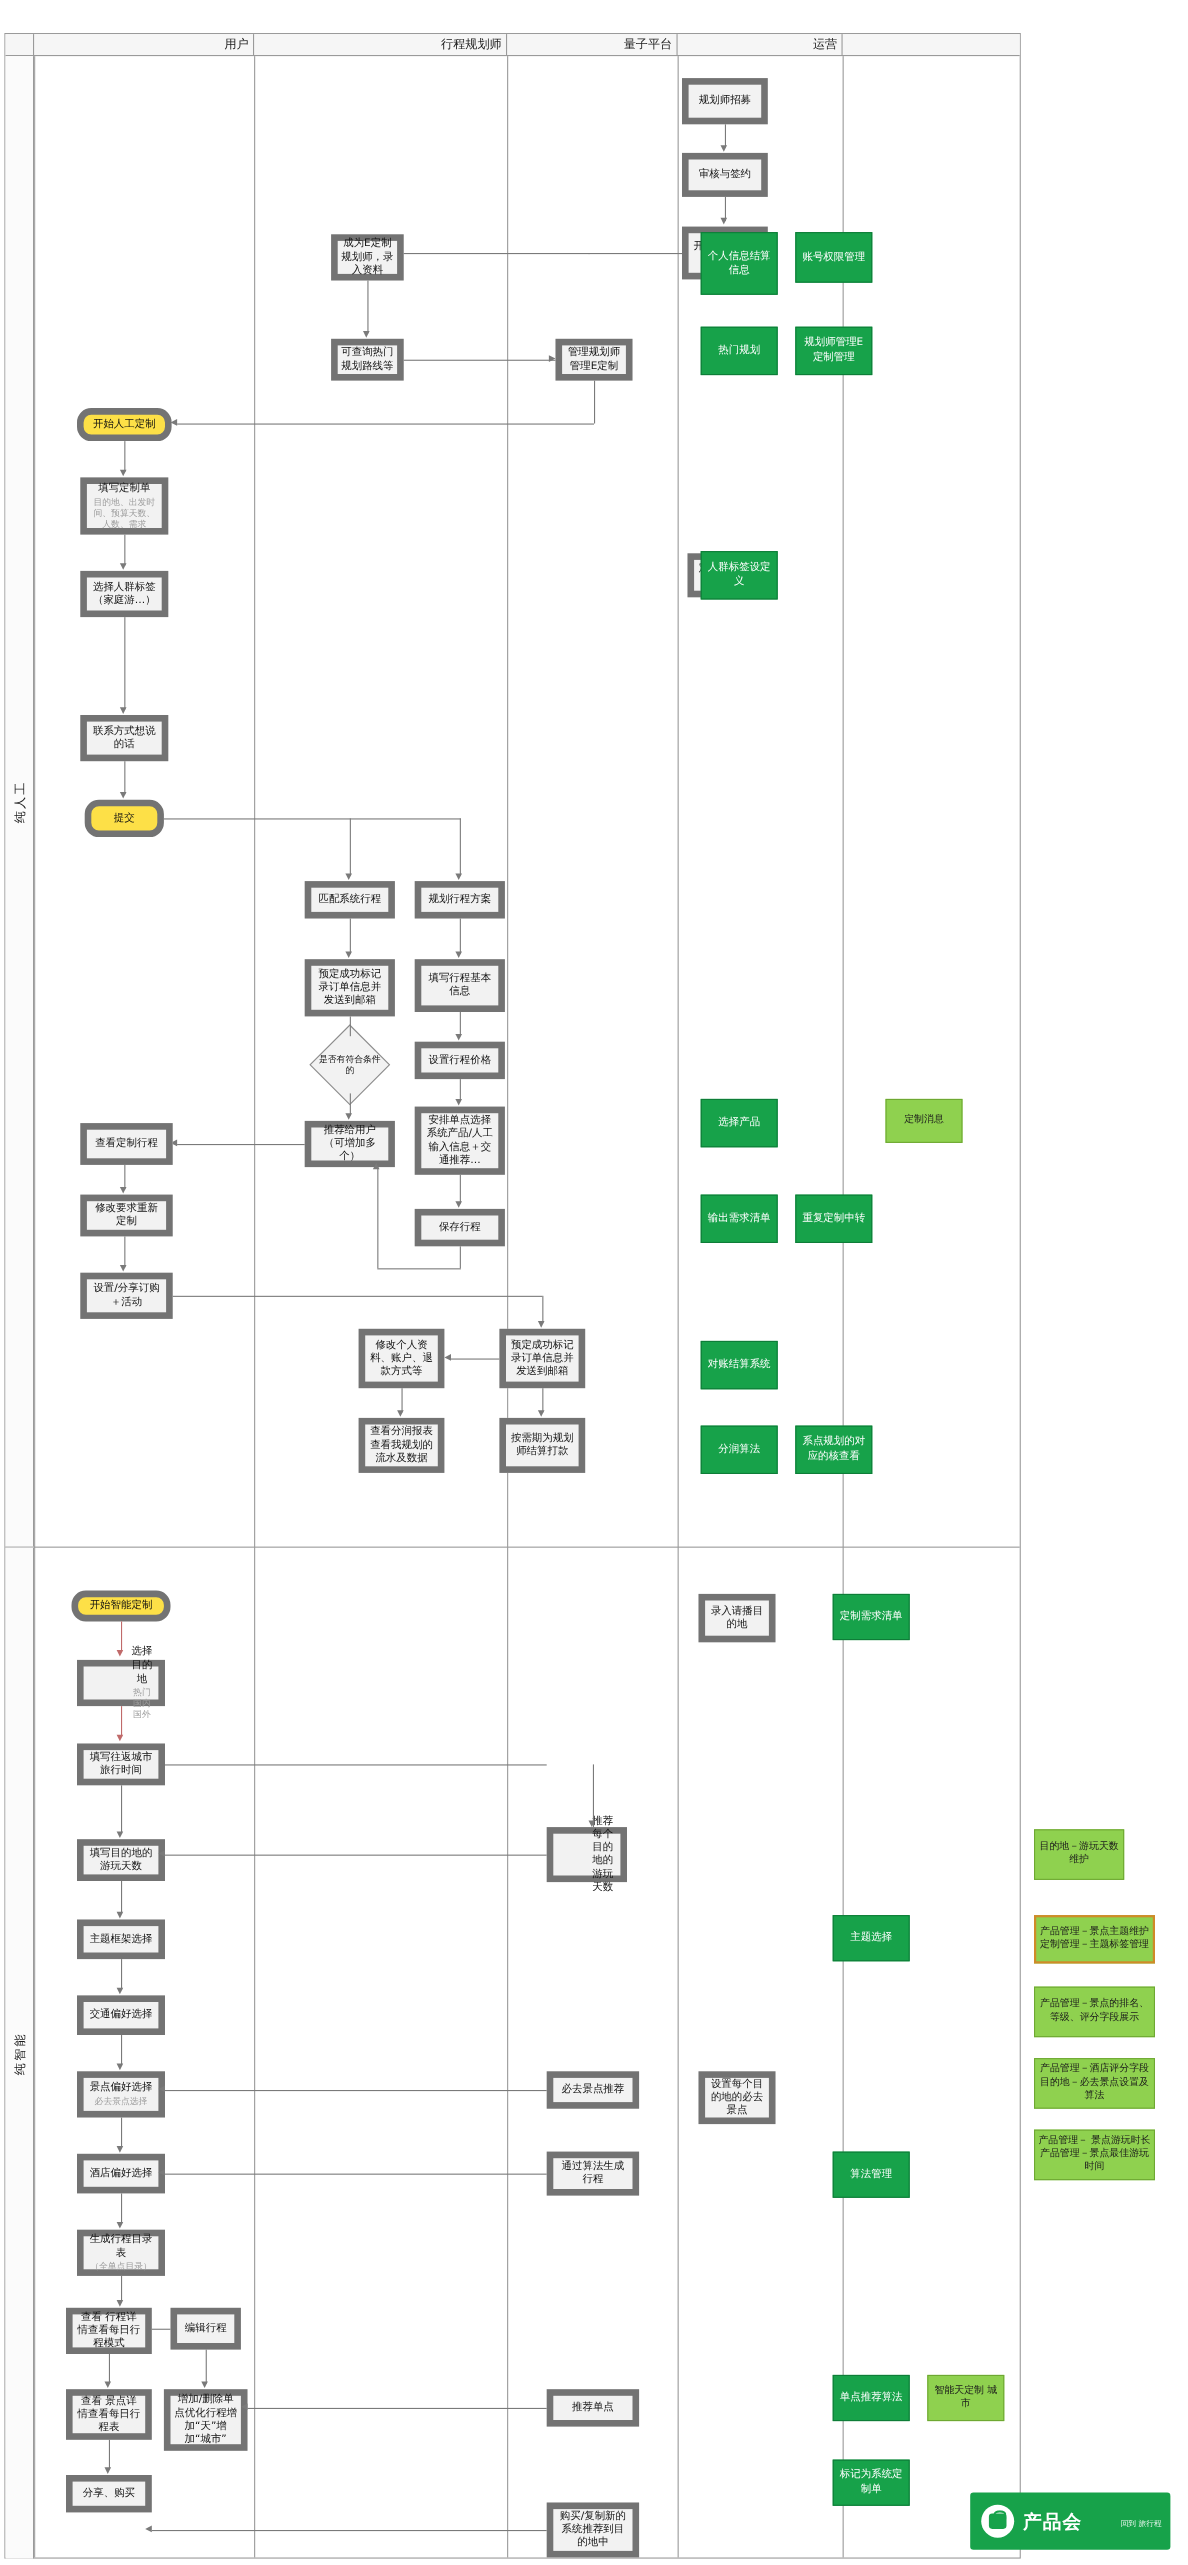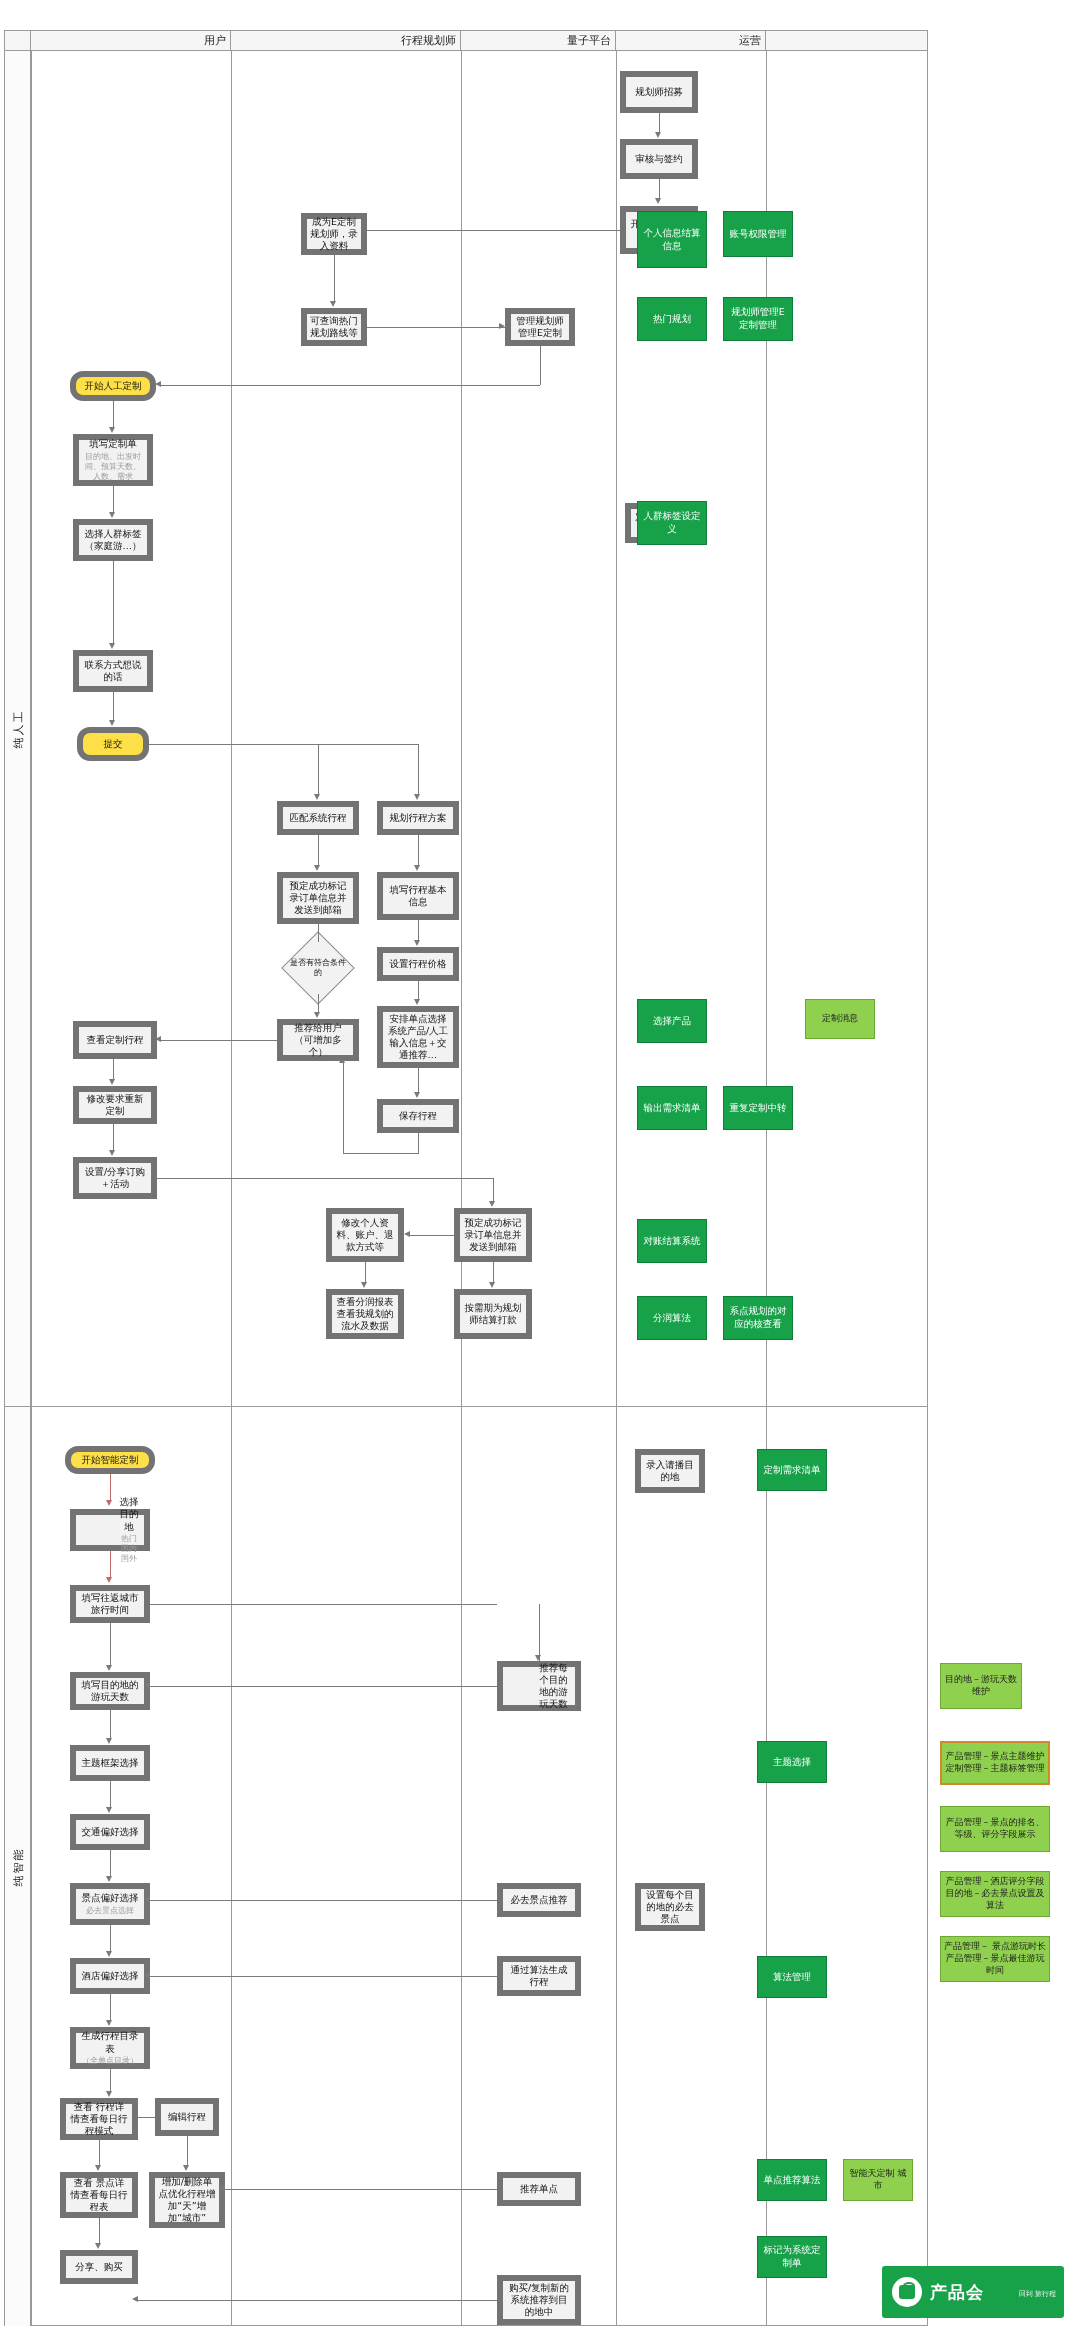--- a/index.html
+++ b/index.html
@@ -340,21 +340,21 @@
     <div class="arw down" style="left:178px;top:2134px;"></div>
     <div class="node" style="left:144px;top:2141px;width:76px;height:56px;">增加/删除单点优化行程增加“天”增加“城市”</div>
 
     <div class="ln v" style="left:94px;top:2187px;height:27px;"></div>
     <div class="arw down" style="left:90px;top:2212px;"></div>
     <div class="node" style="left:55px;top:2219px;width:78px;height:34px;">分享、购买</div>
 
     <div class="node" style="left:630px;top:1418px;width:70px;height:44px;">录入请播目的地</div>
     <div class="gbox" style="left:752px;top:1418px;width:70px;height:42px;">定制需求清单</div>
 
-    <div class="node" style="left:492px;top:1630px;width:84px;height:50px;padding-left:32px;">推荐每个目的地的游玩天数</div>
+    <div class="node" style="left:492px;top:1630px;width:73px;height:50px;padding-left:32px;">推荐每个目的地的游玩天数</div>
     <div class="ln h" style="left:145px;top:1655px;width:347px;"></div>
     <div class="arw left" style="left:139px;top:1651px;"></div>
     <div class="ln h" style="left:145px;top:1573px;width:347px;"></div>
     <div class="ln v" style="left:534px;top:1573px;height:57px;"></div>
     <div class="arw down" style="left:530px;top:1624px;"></div>
 
     <div class="lgbox" style="left:935px;top:1632px;width:82px;height:46px;">目的地－游玩天数维护</div>
 
     <div class="gbox" style="left:752px;top:1710px;width:70px;height:42px;">主题选择</div>
     <div class="lgbox hl" style="left:935px;top:1710px;width:110px;height:44px;">产品管理－景点主题维护定制管理－主题标签管理</div>

